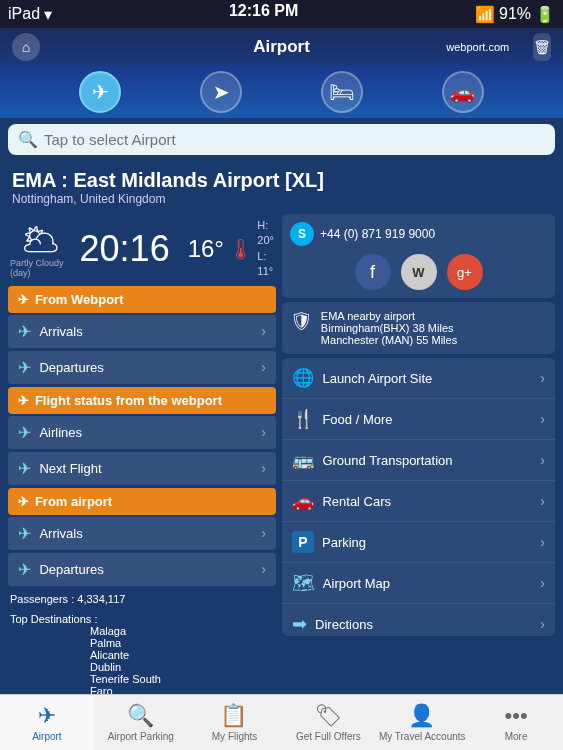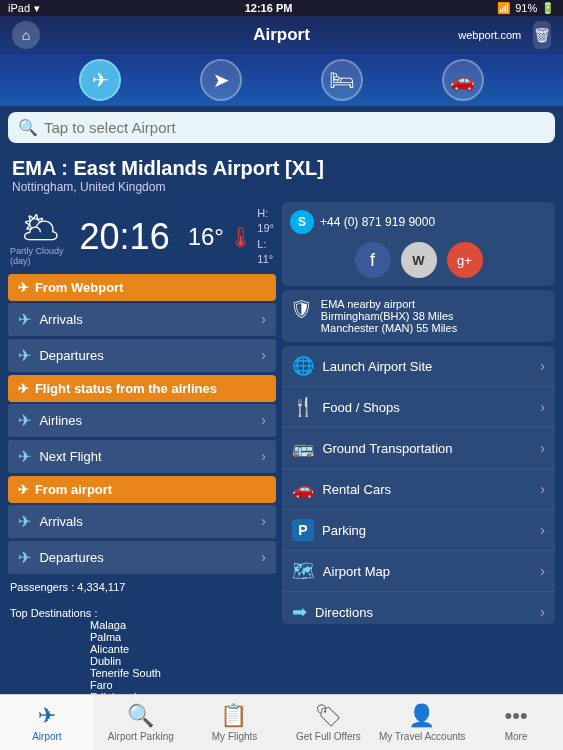--- a/index.html
+++ b/index.html
@@ -4,23 +4,23 @@
   <style>
     * { box-sizing: border-box; margin: 0; padding: 0; }
     body { width: 563px; height: 750px; overflow: hidden; font-family: -apple-system, 'Helvetica Neue', Arial, sans-serif; background: #1a3a6e; }
 
     
     .status-bar {
       background: #1a1a2e;
       display: flex;
       justify-content: space-between;
       padding: 2px 8px;
-      height: 16px;
-      color: white;
-      font-size: 11px;
+      height: 28px;
+      color: white;
+      font-size: 16px;
     }
     .status-left { display: flex; align-items: center; gap: 4px; }
     .status-center { font-weight: 700; }
     .status-right { display: flex; align-items: center; gap: 4px; }
 
     
     .header {
       background: linear-gradient(180deg, #1a2a5e 0%, #1a3a7e 100%);
       display: flex;
       justify-content: space-between;
@@ -157,21 +157,20 @@
     
     .passengers-info {
       color: white;
       font-size: 11px;
       padding: 4px 2px;
     }
     .destinations {
       color: white;
       font-size: 11px;
       padding: 2px;
-      margin-top: 6px;
     }
     .dest-list { padding-left: 80px; }
 
     
     .right-panel {
       flex: 1;
       display: flex;
       flex-direction: column;
       padding-left: 6px;
       gap: 4px;
@@ -273,21 +272,21 @@
 </div>
 
 <div class="header">
   <div class="header-left">
     <div class="home-btn">
       <span>⌂</span>
     </div>
   </div>
   <div class="header-title">Airport</div>
   <div class="header-right">
-    <span style="font-size:11px; margin-right:12px;">webport.com</span>
+    <span style="font-size:11px; margin-right:24px;">webport.com</span>
     <div class="trash-btn">🗑</div>
   </div>
 </div>
 
 <div class="nav-icons">
   <div class="nav-icon-btn active">✈</div>
   <div class="nav-icon-btn">➤</div>
   <div class="nav-icon-btn">🛏</div>
   <div class="nav-icon-btn">🚗</div>
 </div>
@@ -309,21 +308,21 @@
     <div class="weather-row">
       <div style="display:flex; flex-direction:column; align-items:center;">
         <span class="weather-icon">🌥</span>
         <span style="font-size:9px; color:#aac;">Partly Cloudy (day)</span>
       </div>
       <span class="weather-time">20:16</span>
       <div class="weather-temp-section">
         <span class="weather-temp">16°</span>
         <span class="thermometer">🌡</span>
         <div class="weather-hi-lo">
-          <div>H: 19°</div>
+          <div>H: 20°</div>
           <div>L: 11°</div>
         </div>
       </div>
     </div>
 
     <div class="section-header">
       <span>✈</span>
       <span>From Webport</span>
     </div>
 
@@ -338,21 +337,21 @@
     <div class="menu-item">
       <div class="menu-item-left">
         <span class="menu-icon">✈</span>
         <span>Departures</span>
       </div>
       <span class="chevron">›</span>
     </div>
 
     <div class="section-header">
       <span>✈</span>
-      <span>Flight status from the airlines</span>
+      <span>Flight status from the webport</span>
     </div>
 
     <div class="menu-item">
       <div class="menu-item-left">
         <span class="menu-icon">✈</span>
         <span>Airlines</span>
       </div>
       <span class="chevron">›</span>
     </div>
 
@@ -433,21 +432,21 @@
       <div class="right-menu-item">
         <div class="right-menu-left">
           <span class="right-icon">🌐</span>
           <span>Launch Airport Site</span>
         </div>
         <span class="chevron">›</span>
       </div>
       <div class="right-menu-item">
         <div class="right-menu-left">
           <span class="right-icon">🍴</span>
-          <span>Food / Shops</span>
+          <span>Food / More</span>
         </div>
         <span class="chevron">›</span>
       </div>
       <div class="right-menu-item">
         <div class="right-menu-left">
           <span class="right-icon">🚌</span>
           <span>Ground Transportation</span>
         </div>
         <span class="chevron">›</span>
       </div>

